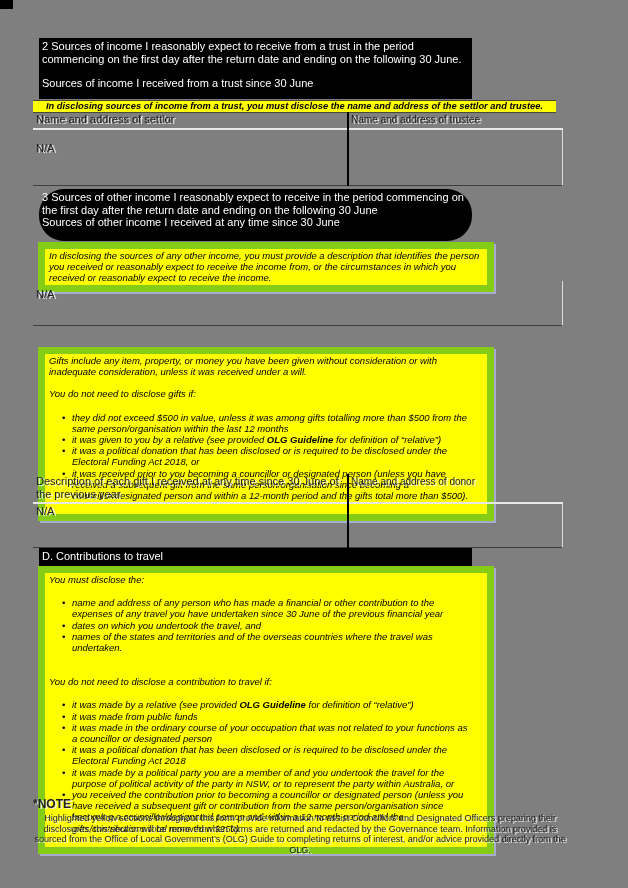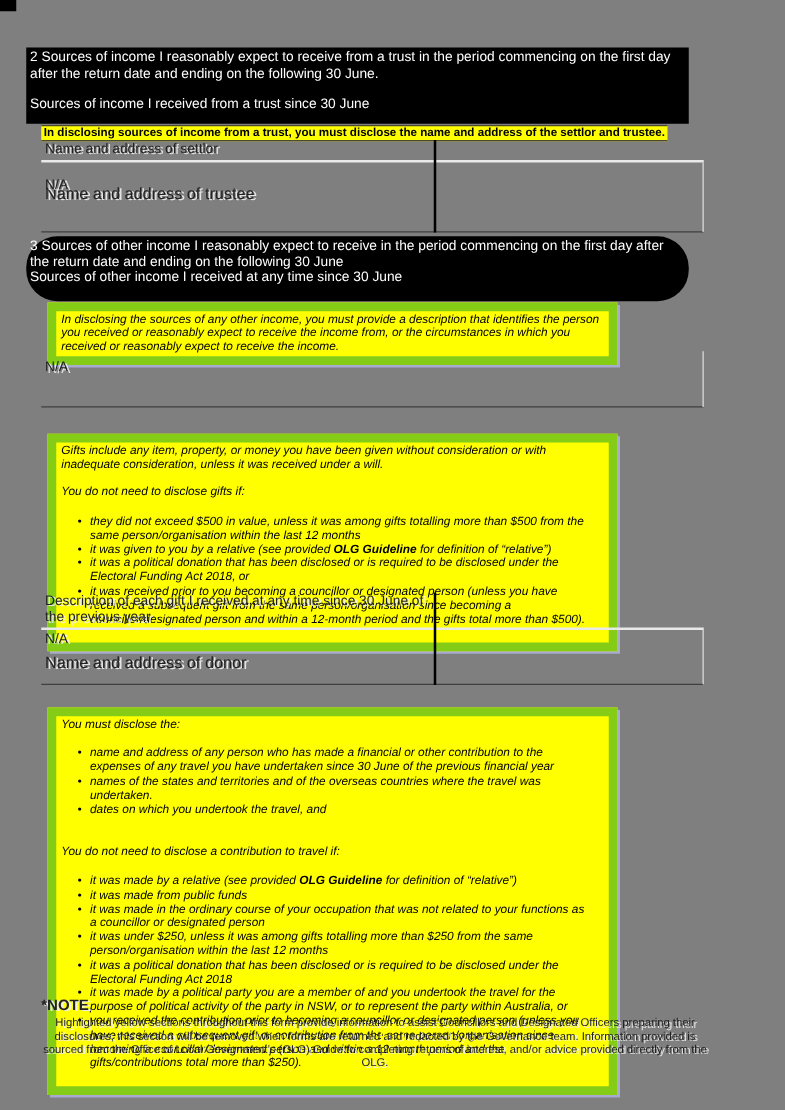--- a/index.html
+++ b/index.html
@@ -4,34 +4,34 @@
 <style>
   html,body{margin:0;padding:0;background:#6f6f6f;}
   .page{
     position:relative;width:628px;height:888px;background:#7f7f7f;
     font-family:"Liberation Sans","DejaVu Sans",sans-serif;overflow:hidden;
   }
   .corner{position:absolute;left:0;top:0;width:13px;height:9px;background:#000;}
 
   
   .blackbox{
-    position:absolute;left:21px;width:530px;box-sizing:border-box;
+    position:absolute;left:39px;width:433px;box-sizing:border-box;
     background:#000;color:#fff;font-size:11px;line-height:12.5px;padding:2px 3px;
   }
   .sec2{top:38px;min-height:61px;}
   .sec2 .bb-line{margin-bottom:12px;}
   .sec3{top:189px;min-height:52px;border-radius:25px;}
   .secC{top:331px;height:15px;padding:1px 3px;line-height:13px;}
   .secD{top:548px;height:18px;padding:2px 3px;line-height:13px;}
 
   
   .note-a{
     position:absolute;left:33px;top:100px;background:#ffff00;color:#000;
-    font-weight:bold;font-size:9.3px;line-height:11px;
-    padding:0 2px;border-top:1px solid #4a4a30;border-bottom:1px solid #4a4a30;
+    font-style:italic;font-weight:bold;font-size:9.3px;line-height:11px;
+    padding:0 13px;border-top:1px solid #4a4a30;border-bottom:1px solid #4a4a30;
     display:inline-block;max-width:526px;white-space:nowrap;
   }
   .yellowblock{
     position:absolute;left:38px;width:456px;box-sizing:border-box;
     background:#ffff00;color:#000;font-style:italic;font-size:9.5px;line-height:11.2px;
     border:7px solid #84cc16;box-shadow:2px 2px 0 #a8aad0;padding:1px 4px;
   }
   .yb-note{top:242px;min-height:37px;}
   .yb-gifts{top:347px;}
   .yb-travel{top:566px;}
@@ -39,24 +39,24 @@
   .yellowblock ul{margin:12px;padding:0;list-style:none;}
   .yellowblock li{position:relative;padding-left:11px;}
   .yellowblock li::before{content:"\2022";position:absolute;left:1px;}
   .yellowblock b{font-weight:bold;}
 
   
   .ghost{color:#222222;text-shadow:2px 1px 0 rgba(240,240,240,0.9);}
 
   
   .tbl{position:absolute;left:33px;width:530px;}
-  .tbl .hdr{display:flex;border-bottom:2px solid #e8e8e8;flex-direction:column;}
+  .tbl .hdr{display:flex;border-bottom:2px solid #e8e8e8;}
   .tbl .bdy{display:flex;border-bottom:1px solid #3f3f3f;border-right:1px solid #dddddd;}
   .tbl .c1{width:315px;box-sizing:border-box;padding:1px 3px;font-size:11px;line-height:13px;}
-  .tbl .c2{flex:1;box-sizing:border-box;padding:1px 3px;font-size:13px;line-height:13px;margin-top:20px;}
+  .tbl .c2{flex:1;box-sizing:border-box;padding:1px 3px;font-size:10px;line-height:13px;}
   .tbl .divider{position:absolute;left:314px;top:0;bottom:0;width:2px;background:#000;}
   .tbl-trust{top:112px;}
   .tbl-trust .hdr{height:16px;}
   .tbl-trust .bdy{height:55px;}
   .tbl-trust .val{padding-top:12px;}
   .tbl-gifts{top:474px;}
   .tbl-gifts .hdr{height:28px;justify-content:space-between;}
   .tbl-gifts .bdy{height:43px;}
   .tbl-gifts .val{padding-top:1px;}
 
@@ -131,35 +131,37 @@
       <div class="c1 ghost">Description of each gift I received at any time since 30 June of the previous year</div>
       <div class="c2 ghost">Name and address of donor</div>
     </div>
     <div class="bdy">
       <div class="c1 ghost val">N/A</div>
       <div class="c2 ghost val"></div>
     </div>
     <div class="divider"></div>
   </div>
 
+  <section class="blackbox secD">
+    <span>D. Contributions to travel</span>
+  </section>
 
   <div class="yellowblock yb-travel">
     <div>You must disclose the:</div>
     <ul>
       <li>name and address of any person who has made a financial or other contribution to the expenses of any travel you have undertaken since 30 June of the previous financial year</li>
+      <li>dates on which you undertook the travel, and</li>
       <li>names of the states and territories and of the overseas countries where the travel was undertaken.</li>
-      <li>dates on which you undertook the travel, and</li>
     </ul>
     <div class="blank"></div>
     <div>You do not need to disclose a contribution to travel if:</div>
     <ul>
       <li><span>it was made by a relative (see provided </span><b>OLG Guideline</b><span> for definition of “relative”)</span></li>
       <li>it was made from public funds</li>
       <li>it was made in the ordinary course of your occupation that was not related to your functions as a councillor or designated person</li>
-      <li>it was under $250, unless it was among gifts totalling more than $250 from the same person/organisation within the last 12 months</li>
       <li>it was a political donation that has been disclosed or is required to be disclosed under the Electoral Funding Act 2018</li>
       <li>it was made by a political party you are a member of and you undertook the travel for the purpose of political activity of the party in NSW, or to represent the party within Australia, or</li>
       <li>you received the contribution prior to becoming a councillor or designated person (unless you have received a subsequent gift or contribution from the same person/organisation since becoming a councillor/designated person and within a 12 month period and the gifts/contributions total more than $250).</li>
     </ul>
   </div>
 
   <div class="footnote">
     <div class="fn-title ghost">*NOTE</div>
     <div class="fn-body ghost">Highlighted yellow sections throughout this form provide information to assist Councillors and Designated Officers preparing their disclosures, this section will be removed when forms are returned and redacted by the Governance team. Information provided is sourced from the Office of Local Government’s (OLG) Guide to completing returns of interest, and/or advice provided directly from the OLG.</div>
   </div>

